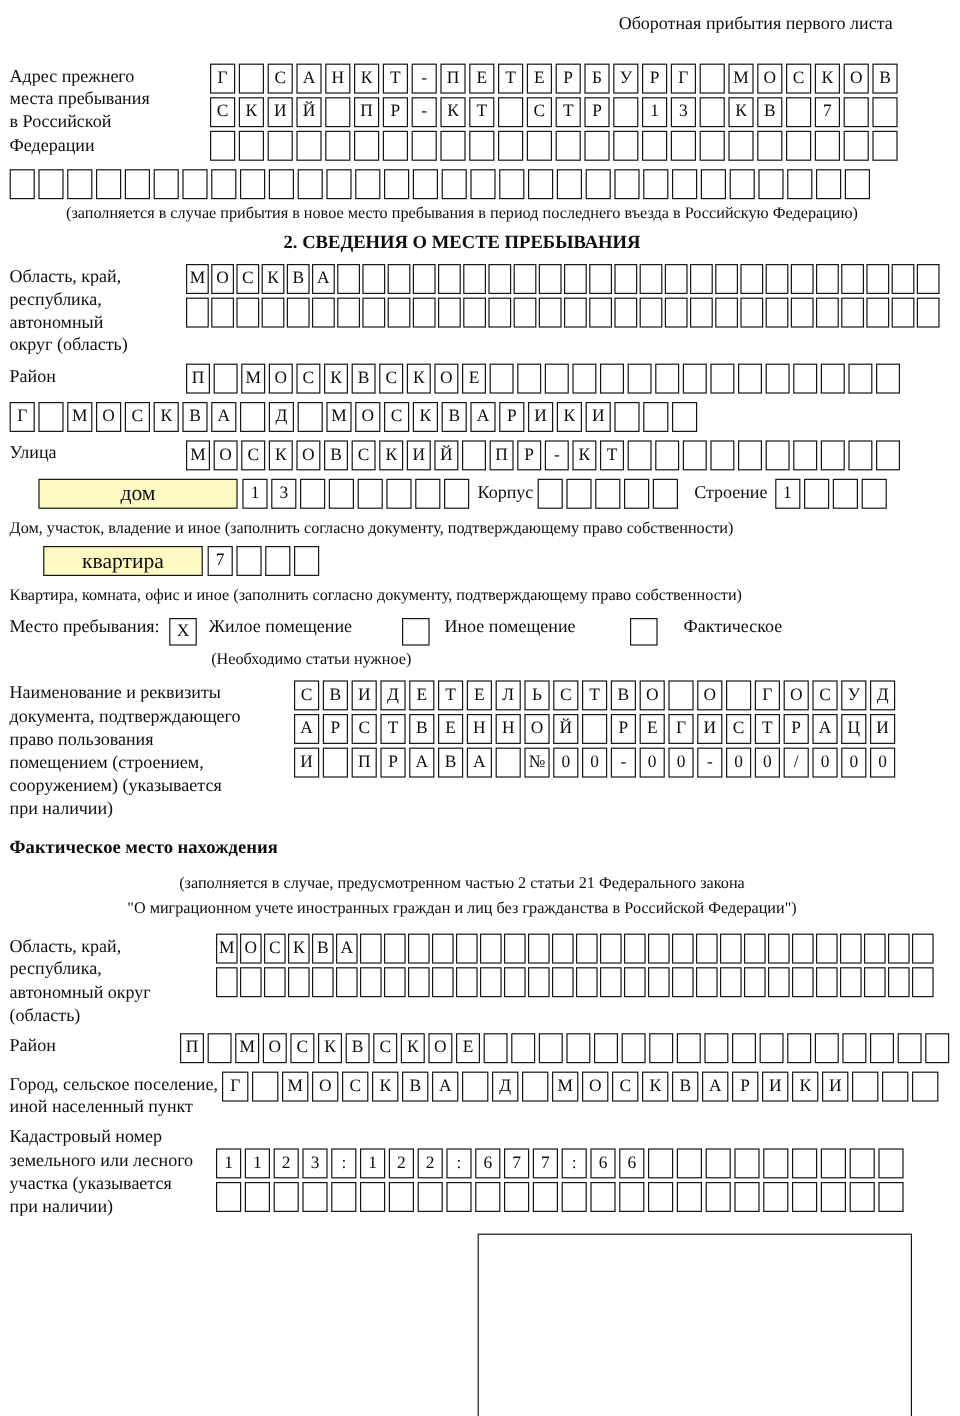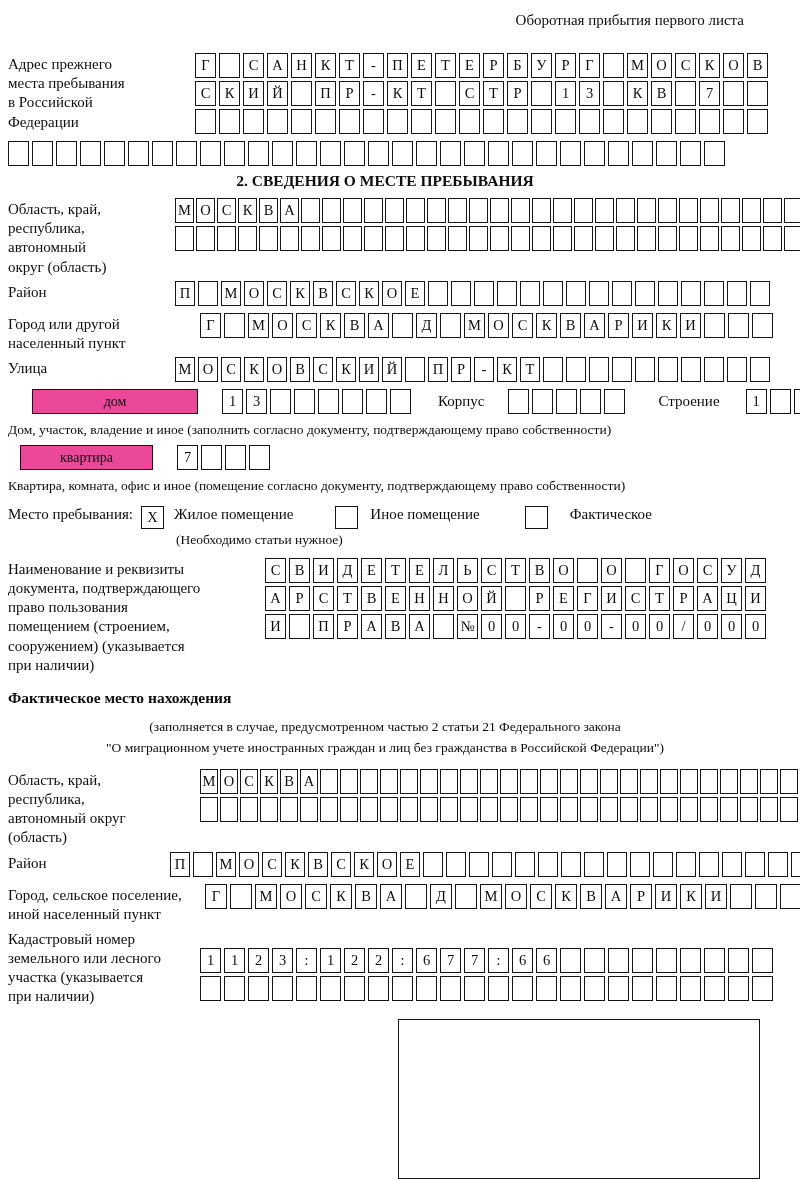--- a/index.html
+++ b/index.html
@@ -4,21 +4,21 @@
 <style>
   html,body{margin:0;padding:0;}
   body{
     width:800px;height:1180px;box-sizing:border-box;
     background:#ffffff;color:#0e0e0e;
     font-family:"Liberation Serif","DejaVu Serif",serif;
     padding:12px 38px 0 8px;
     overflow:hidden;
   }
   .header-note{text-align:right;font-size:15px;margin-bottom:24px;padding-right:18px;}
-  .field{display:flex;align-items:flex-start;margin-bottom:4px;gap:20px;}
+  .field{display:flex;align-items:flex-start;margin-bottom:4px;}
   .flabel{font-size:15px;line-height:1.28;white-space:pre-line;flex:none;padding-top:2px;}
   .w167{width:167px;} .w147{width:147px;} .w172{width:172px;} .w142{width:142px;}
   .w177{width:177px;} .w237{width:237px;}
   .rows{flex:1;}
   .boxrow{display:flex;margin-bottom:3px;}
   .cell{
     display:inline-flex;align-items:center;justify-content:center;
     height:25px;border:1.5px solid #161616;box-sizing:border-box;flex:none;
     font-size:14.5px;background:#fff;
   }
@@ -26,21 +26,21 @@
   .p25 .cell{width:22px;margin-right:3px;}
   .p23 .cell{width:20px;margin-right:3px;}
   .p21 .cell{width:19px;margin-right:2px;}
   .p20 .cell{width:18px;margin-right:2px;}
   .caption{font-size:13.5px;line-height:1.4;white-space:pre-line;}
   .caption.center{text-align:center;}
   .sec-title{font-size:15.5px;font-weight:bold;text-align:center;margin:6px 0 8px 0;}
   .widebox{
     border:1.5px solid #161616;height:25px;box-sizing:border-box;
     display:inline-flex;align-items:center;justify-content:center;
-    font-size:14px;flex:none;background:#ec4899;
+    font-size:18px;flex:none;background:#fef9c3;
   }
   .inline-label{font-size:15px;line-height:25px;flex:none;}
   .mestorow{display:flex;font-size:15px;margin:10px 0 2px 0;}
   .cb{
     width:23px;height:23px;border:1.5px solid #161616;box-sizing:border-box;
     display:inline-flex;align-items:center;justify-content:center;
     font-size:14.5px;flex:none;background:#fff;
   }
   .fact-title{font-size:15.5px;font-weight:bold;margin:14px 0 10px 0;}
   .fact-caption{font-size:13.5px;text-align:center;white-space:pre-line;line-height:1.55;margin-bottom:10px;}
@@ -165,20 +165,21 @@
       <span class="cell"></span>
       <span class="cell"></span>
       <span class="cell"></span>
       <span class="cell"></span>
       <span class="cell"></span>
       <span class="cell"></span>
       <span class="cell"></span>
       <span class="cell"></span>
       <span class="cell"></span>
     </div>
+  <div class="caption center">(заполняется в случае прибытия в новое место пребывания в период последнего въезда в Российскую Федерацию)</div>
 </section>
 
 <h2 class="sec-title">2. СВЕДЕНИЯ О МЕСТЕ ПРЕБЫВАНИЯ</h2>
 
 <div class="field">
   <div class="flabel w147">Область, край,
 республика,
 автономный
 округ (область)</div>
   <div class="rows">
@@ -277,22 +278,20 @@
         <span class="cell"></span>
         <span class="cell"></span>
         <span class="cell"></span>
         <span class="cell"></span>
         <span class="cell"></span>
       </div>
   </div>
 </div>
 
 <div class="field">
-  <div class="flabel w172">Город или другой
-населенный пункт</div>
   <div class="rows">
     <div class="boxrow p24">
         <span class="cell">Г</span>
         <span class="cell"></span>
         <span class="cell">М</span>
         <span class="cell">О</span>
         <span class="cell">С</span>
         <span class="cell">К</span>
         <span class="cell">В</span>
         <span class="cell">А</span>
@@ -374,29 +373,29 @@
   <div class="boxrow p24">
       <span class="cell">1</span>
       <span class="cell"></span>
       <span class="cell"></span>
       <span class="cell"></span>
     </div>
 </div>
 <div class="caption mb2">Дом, участок, владение и иное (заполнить согласно документу, подтверждающему право собственности)</div>
 
 <div class="field" style="margin-top:5px;">
-  <div class="widebox" style="width:133px;margin-left:12px;margin-right:4px;">квартира</div>
+  <div class="widebox" style="width:133px;margin-left:28px;margin-right:4px;">квартира</div>
   <div class="boxrow p24">
       <span class="cell">7</span>
       <span class="cell"></span>
       <span class="cell"></span>
       <span class="cell"></span>
     </div>
 </div>
-<div class="caption mb2">Квартира, комната, офис и иное (помещение согласно документу, подтверждающему право собственности)</div>
+<div class="caption mb2">Квартира, комната, офис и иное (заполнить согласно документу, подтверждающему право собственности)</div>
 
 <div class="mestorow">
   <span>Место пребывания:</span>
   <span class="cb" style="margin-left:8px;">X</span>
   <span style="margin-left:10px;">Жилое помещение</span>
   <span class="cb" style="margin-left:42px;"></span>
   <span style="margin-left:12px;">Иное помещение</span>
   <span class="cb" style="margin-left:45px;"></span>
   <span style="margin-left:22px;">Фактическое</span>
 </div>

